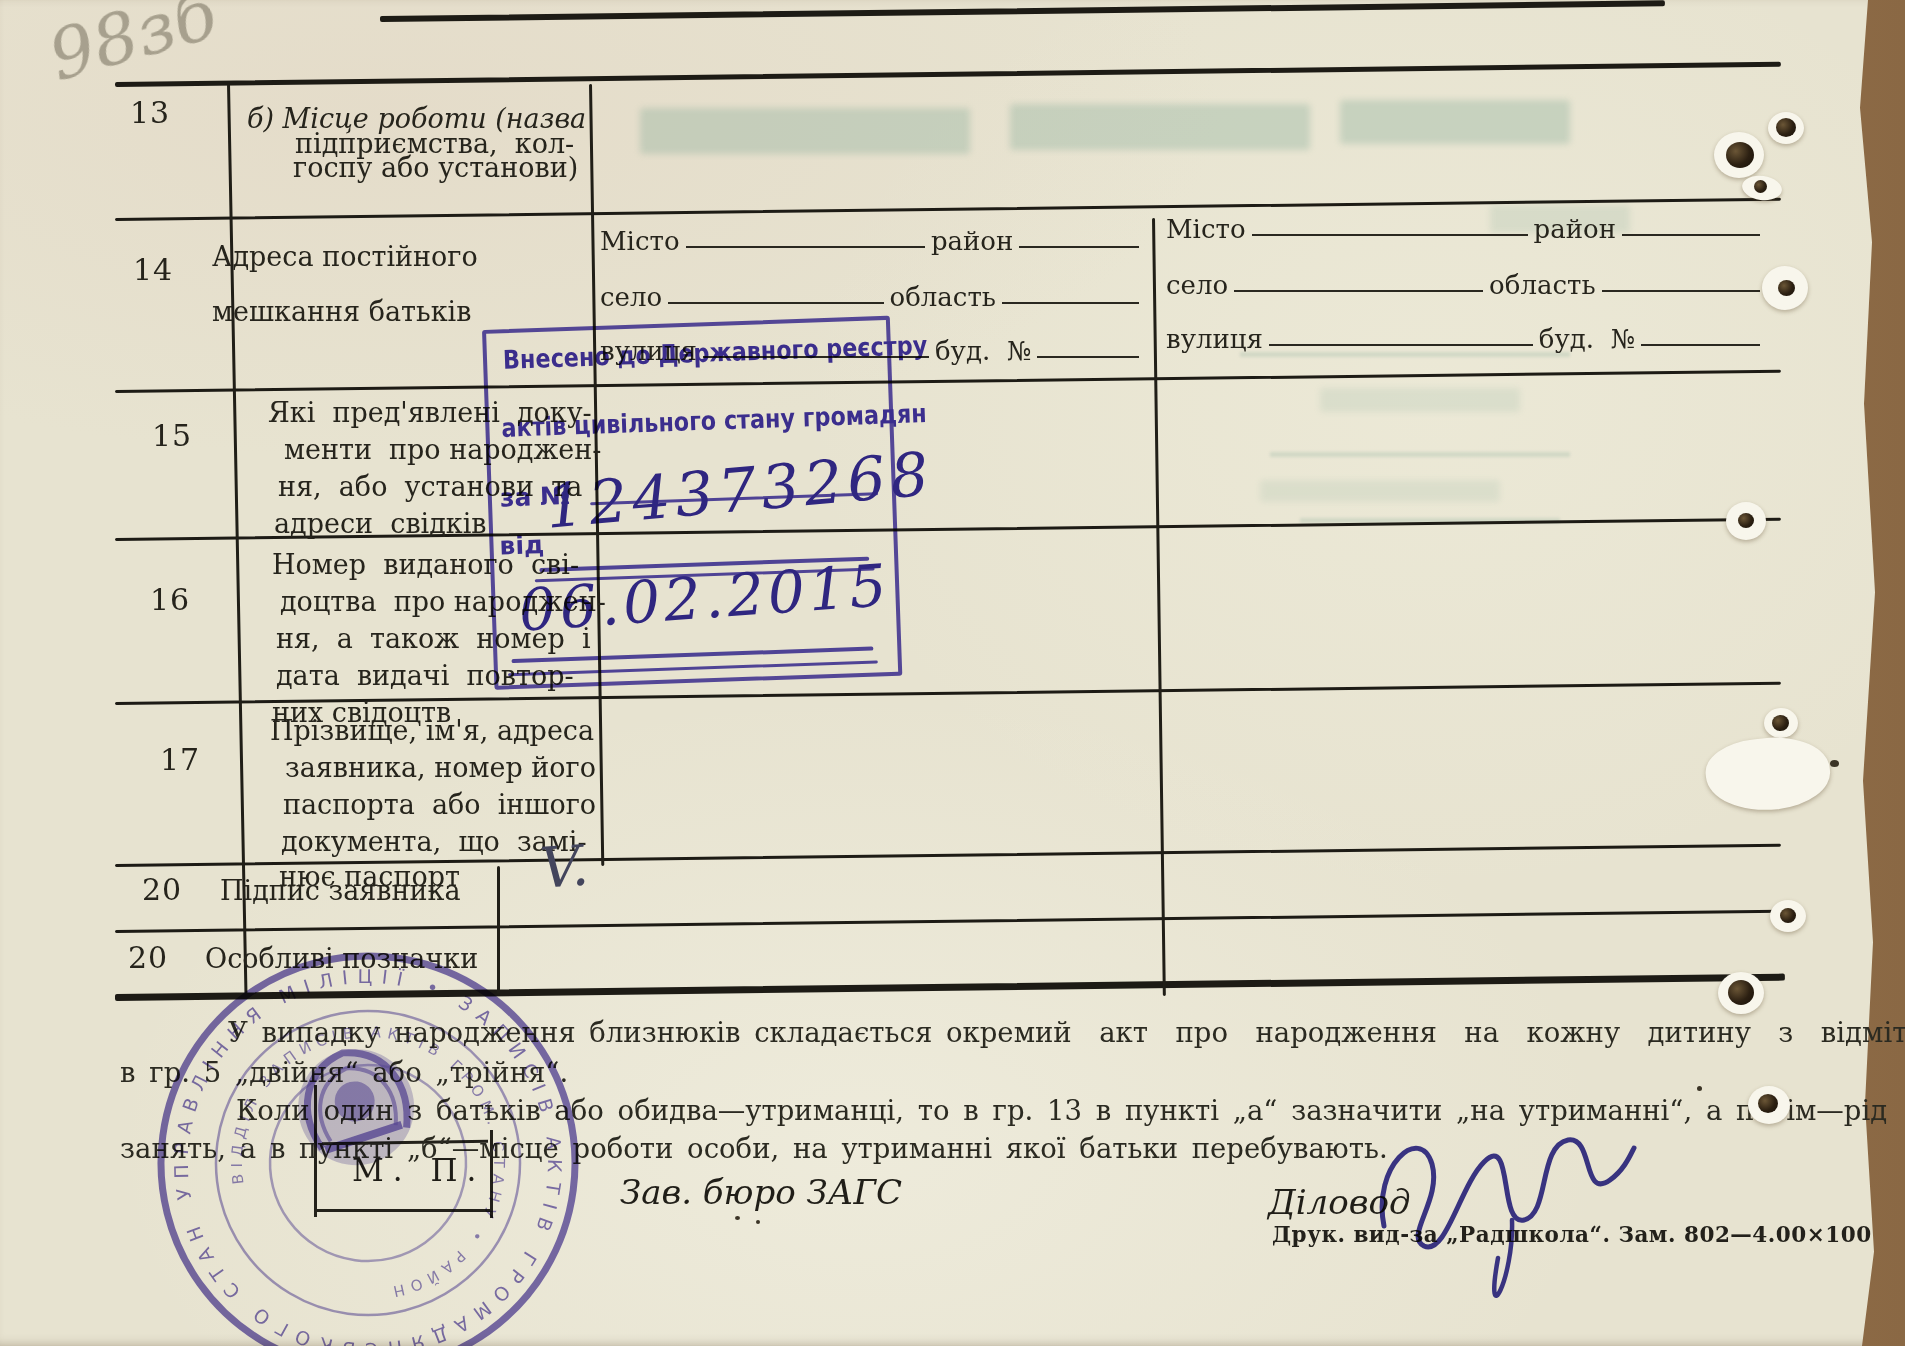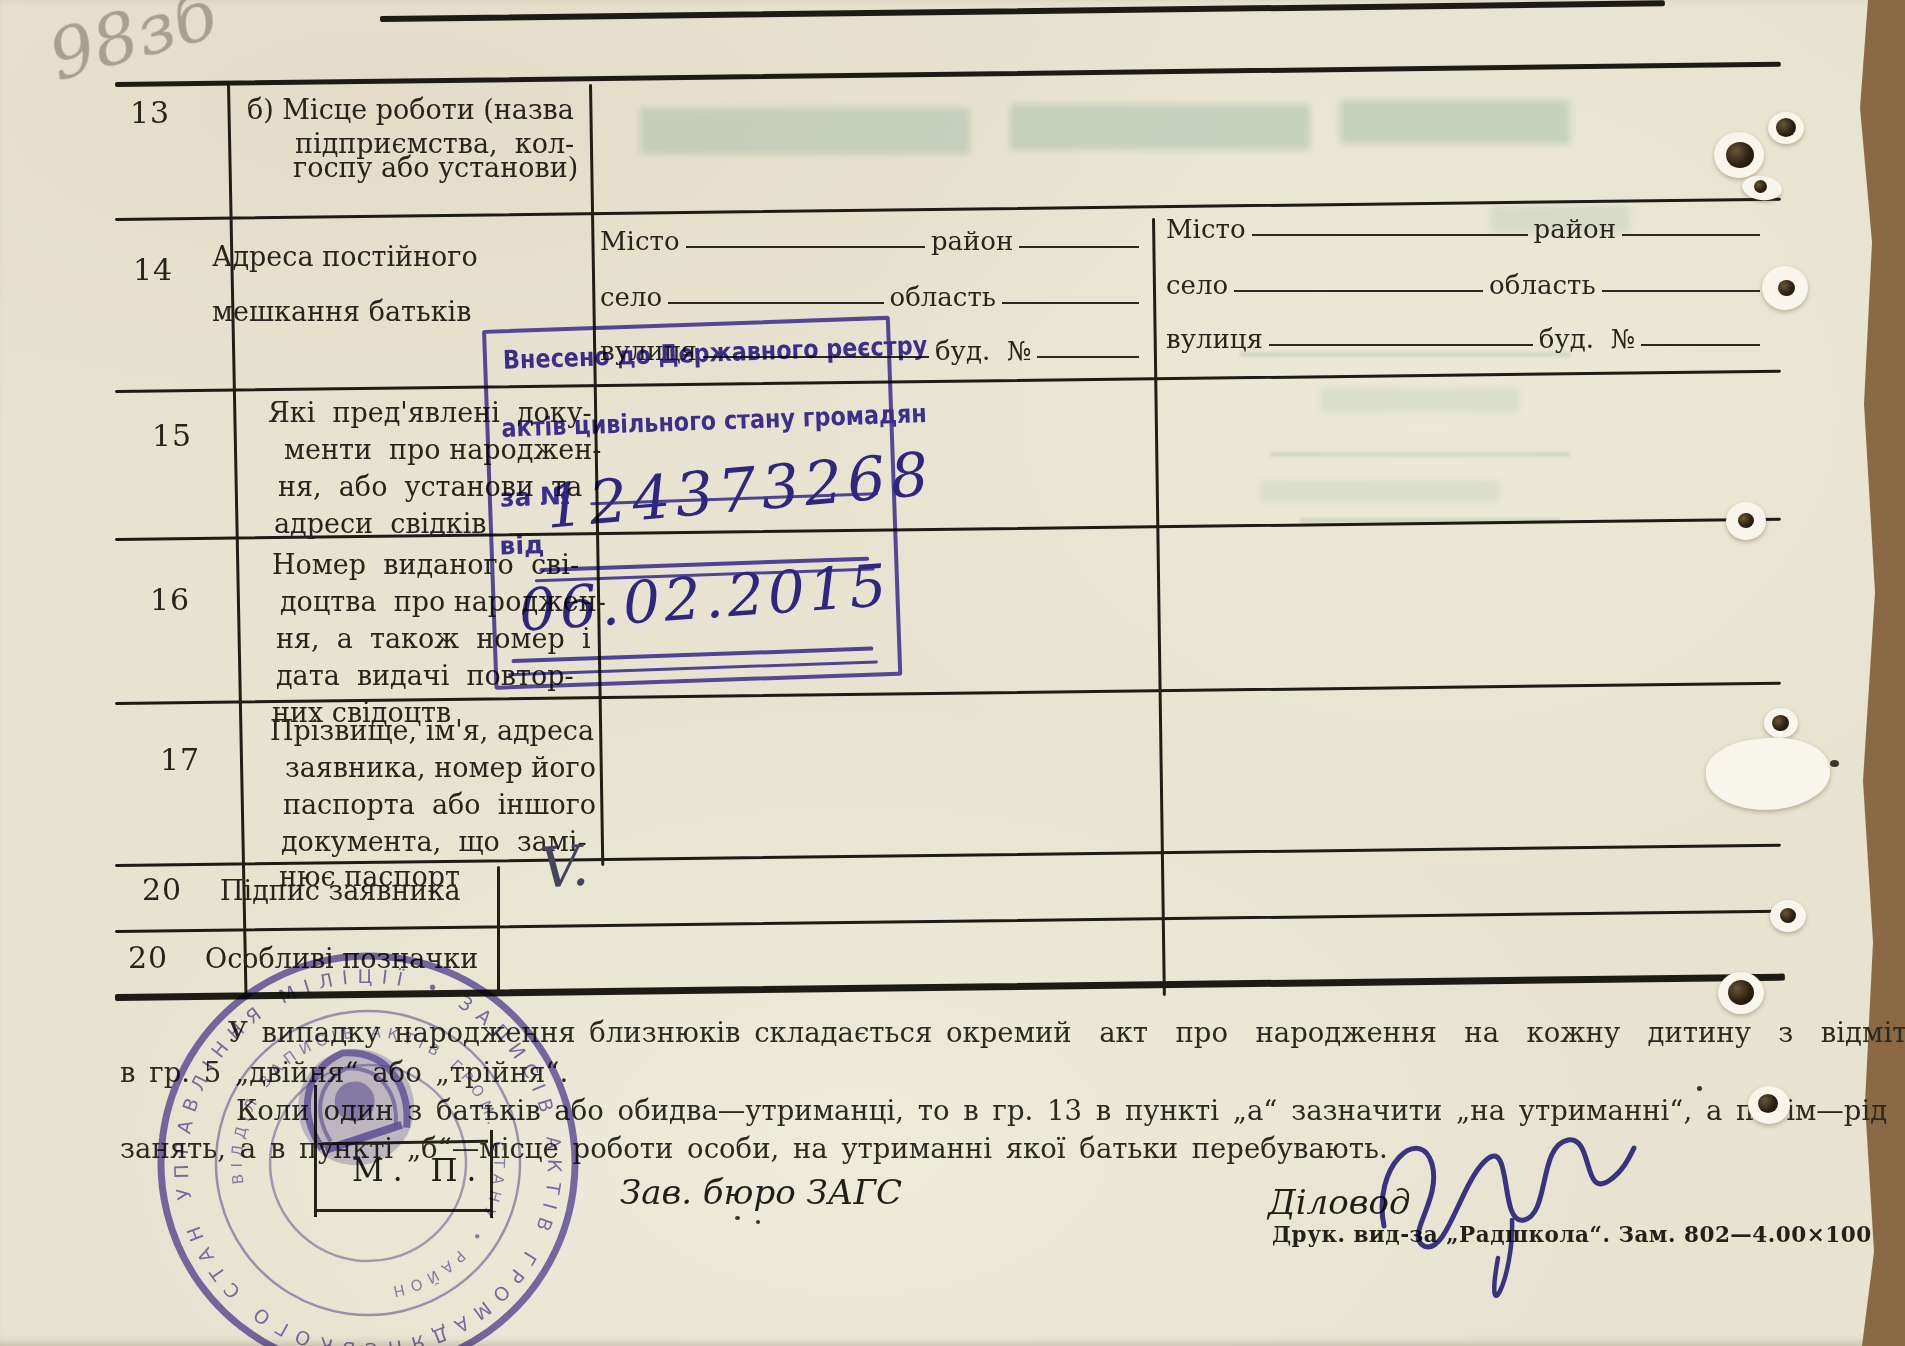--- a/index.html
+++ b/index.html
@@ -80,21 +80,21 @@
   <div class="vline" style="left:1152px;top:218px;width:3px;height:778px;transform:rotate(-0.8deg);"></div>
 
   <div class="rownum" style="left:130px;top:95px;">13</div>
   <div class="rownum" style="left:133px;top:252px;">14</div>
   <div class="rownum" style="left:152px;top:418px;">15</div>
   <div class="rownum" style="left:150px;top:582px;">16</div>
   <div class="rownum" style="left:160px;top:742px;">17</div>
   <div class="rownum" style="left:142px;top:872px;">20</div>
   <div class="rownum" style="left:128px;top:940px;">20</div>
 
-  <div class="lbl" style="left:247px;top:91px;">б) Місце роботи (назва</div>
+  <div class="lbl" style="left:247px;top:100px;font-style:italic;">б) Місце роботи (назва</div>
   <div class="lbl" style="left:295px;top:125px;">підприємства,  кол-</div>
   <div class="lbl" style="left:293px;top:149px;">госпу або установи)</div>
 
   <div class="lbl" style="left:212px;top:238px;">Адреса постійного</div>
   <div class="lbl" style="left:212px;top:293px;">мешкання батьків</div>
 
   <div class="fieldrow" style="left:600px;top:222px;width:545px;">
     <span class="flab">Місто</span>
     <span class="fl" style="flex:1.2;"></span>
     <span class="flab">район</span>

